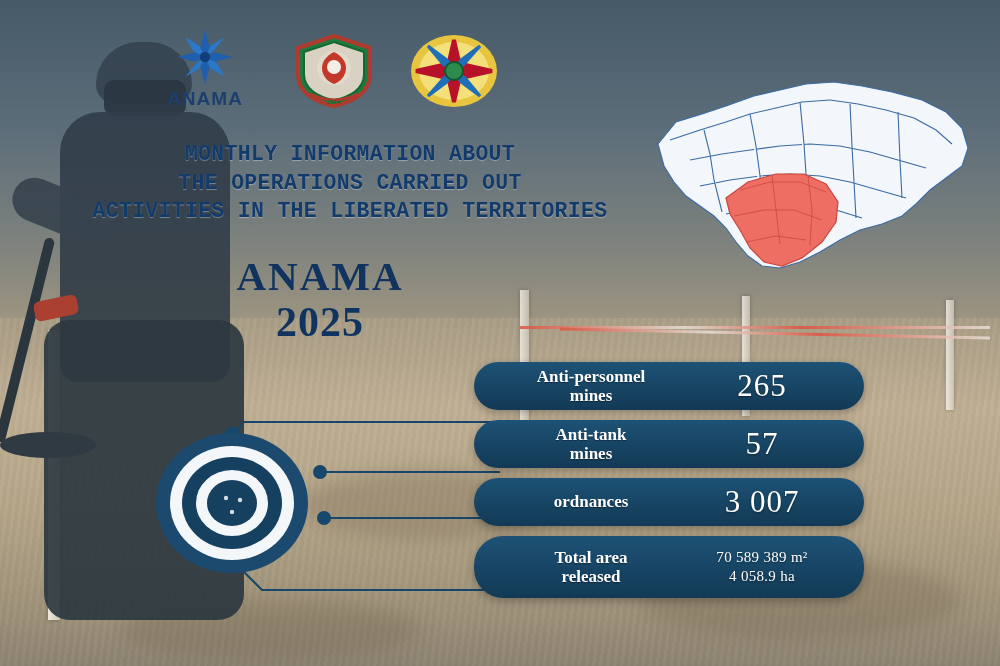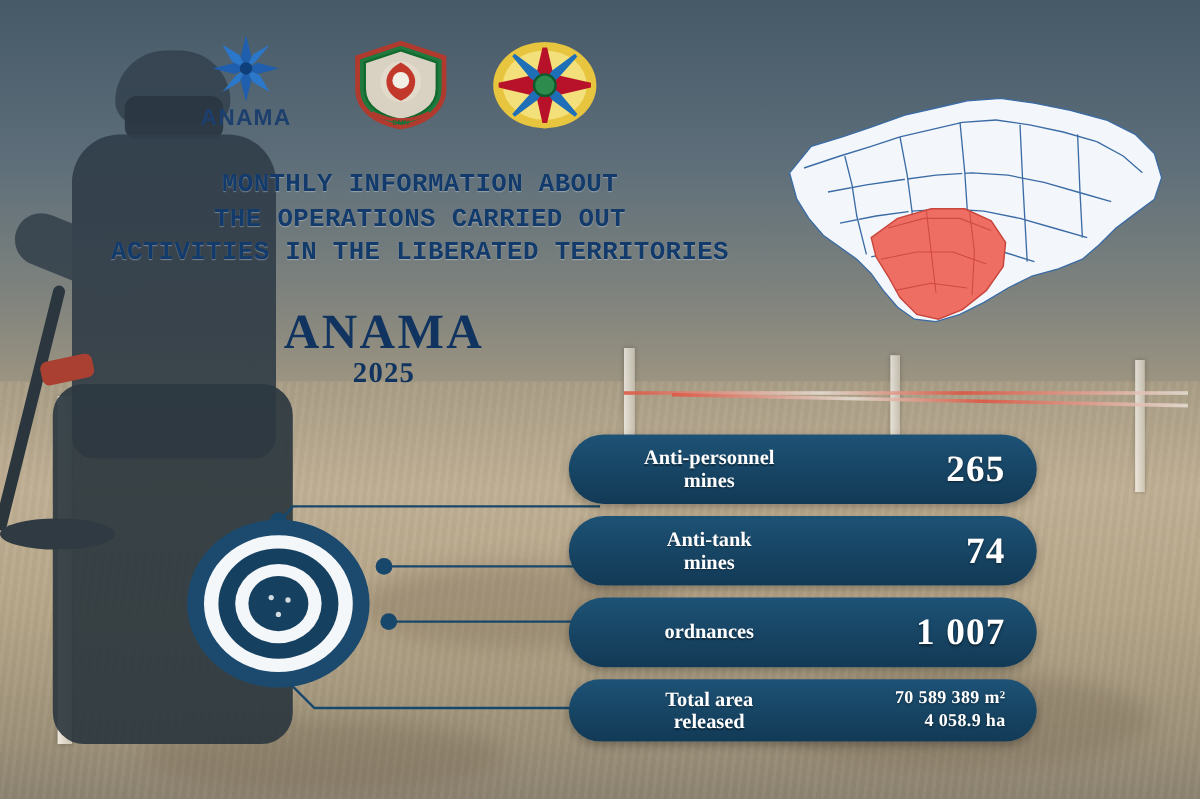--- a/index.html
+++ b/index.html
@@ -117,70 +117,70 @@
     text-shadow: 0 1px 1px rgba(255,255,255,0.35);
   }
   .headline div { white-space: nowrap; font-family: Liberation Mono, monospace; }
 
   .month {
     position: absolute; left: 150px; top: 252px; width: 340px; text-align: center;
     font-family: "Liberation Serif", serif;
     color: #10345f; font-weight: bold;
   }
   .month .m { font-size: 41px; letter-spacing: 2px; }
-  .month .y { font-size: 24px; letter-spacing: 1px; margin-top: -2px; }
+  .month .y { font-size: 42px; letter-spacing: 1px; margin-top: -2px; }
 
   
   .map { position: absolute; left: 630px; top: 70px; width: 350px; height: 230px; }
   .map svg { display: block; }
 
   
   .target { position: absolute; left: 152px; top: 428px; width: 160px; height: 150px; }
 
   
   .connectors { position: absolute; left: 200px; top: 368px; width: 330px; height: 270px; }
 
   
   .stats { position: absolute; left: 474px; top: 362px; width: 390px; }
   .pill {
     position: relative;
-    height: 58px;
+    height: 48px;
     margin-bottom: 10px;
     border-radius: 29px;
     background: linear-gradient(180deg, #1d5276 0%, #174463 55%, #123a56 100%);
     box-shadow: 0 3px 8px rgba(0,0,0,0.28);
     display: flex; align-items: center;
     color: #ffffff;
     padding: 0 26px 0 22px;
   }
   .pill .lbl {
     flex: 0 0 auto;
     width: 190px;
     text-align: center;
     font-family: "Liberation Serif", serif;
     font-weight: bold;
     font-size: 17px;
     line-height: 1.12;
     text-shadow: 0 1px 1px rgba(0,0,0,0.4);
   }
   .pill .val {
     flex: 1 1 auto;
-    text-align: right;
+    text-align: center;
     font-family: "Liberation Serif", serif;
-    font-weight: bold;
+    font-weight: normal;
     font-size: 31px;
     letter-spacing: 1px;
     text-shadow: 0 1px 2px rgba(0,0,0,0.45);
   }
   .pill.area .val {
     font-size: 15px;
     line-height: 1.3;
     letter-spacing: 0.3px;
   }
-  .pill.area { height: 52px; }
+  .pill.area { height: 62px; }
 </style>
 </head>
 <body>
 
 <div id="poster">
 
   <div class="sky"></div>
   <div class="ground"></div>
 
   <div class="dirt-patch" style="left:300px;top:470px;width:260px;height:70px;"></div>
@@ -348,28 +348,28 @@
         <div>mines</div>
       </div>
       <div class="val">265</div>
     </div>
 
     <div class="pill">
       <div class="lbl">
         <div>Anti-tank</div>
         <div>mines</div>
       </div>
-      <div class="val">74</div>
+      <div class="val">57</div>
     </div>
 
     <div class="pill">
       <div class="lbl">
         <div>ordnances</div>
       </div>
-      <div class="val">1 007</div>
+      <div class="val">3 007</div>
     </div>
 
     <div class="pill area">
       <div class="lbl">
         <div>Total area</div>
         <div>released</div>
       </div>
       <div class="val">
         <div>70 589 389 m²</div>
         <div>4 058.9 ha</div>

